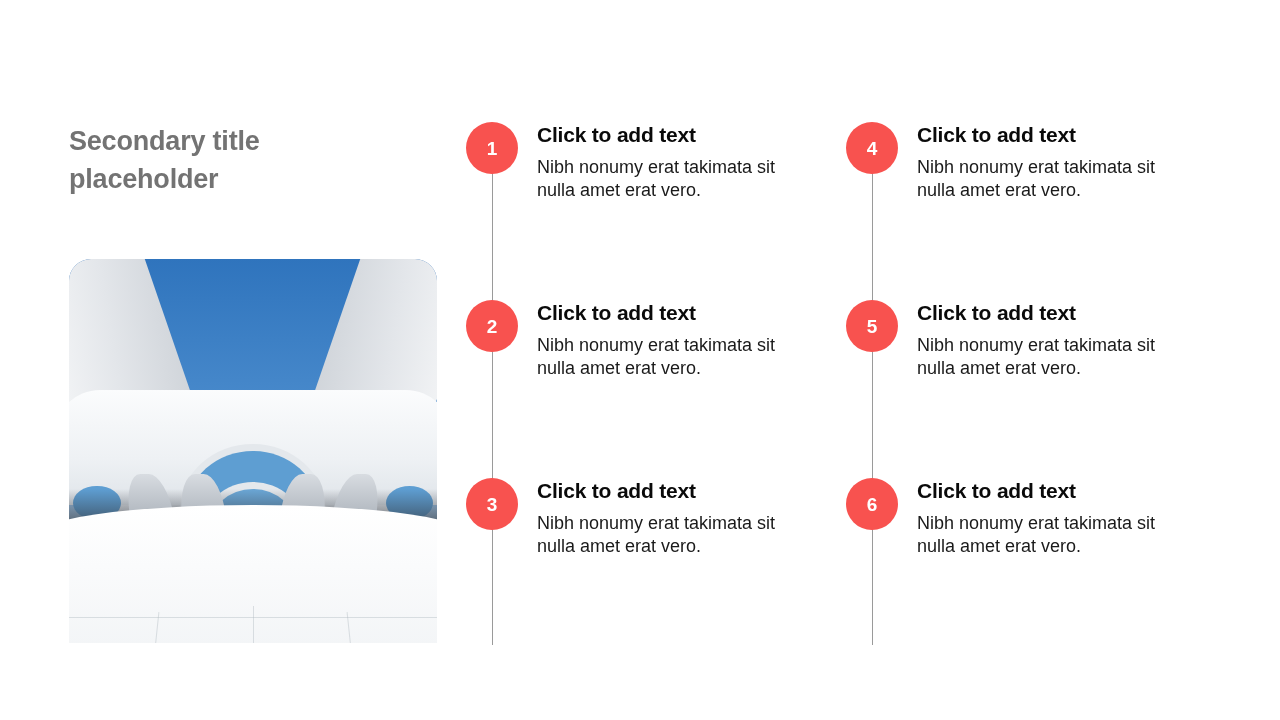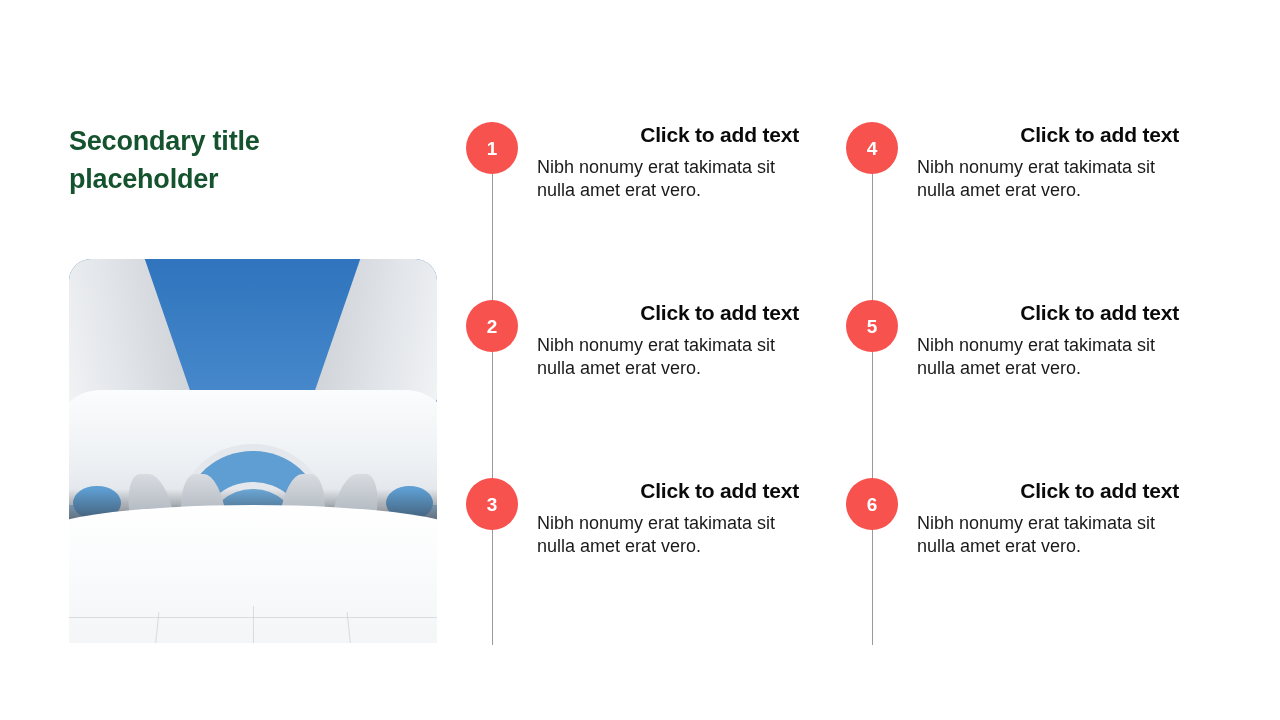--- a/index.html
+++ b/index.html
@@ -25,21 +25,21 @@
   .left-col {
     position: absolute;
     left: 69px;
     top: 122px;
     width: 380px;
   }
 
   .slide-title {
     font-size: 27px;
     font-weight: bold;
-    color: #14532d;
+    color: #737373;
     line-height: 38px;
     letter-spacing: -0.2px;
     margin: 0;
     width: 300px;
   }
 
   .photo-frame {
     position: absolute;
     left: 69px;
     top: 259px;
@@ -200,21 +200,20 @@
     width: 262px;
   }
 
   .step-heading {
     font-size: 21px;
     font-weight: bold;
     color: #0a0a0a;
     line-height: 26px;
     margin: 0 0 8px 0;
     letter-spacing: -0.2px;
-    text-align: right;
   }
 
   .step-text {
     font-size: 18px;
     color: #1a1a1a;
     line-height: 23px;
     margin: 0;
   }
 </style>
 </head>

